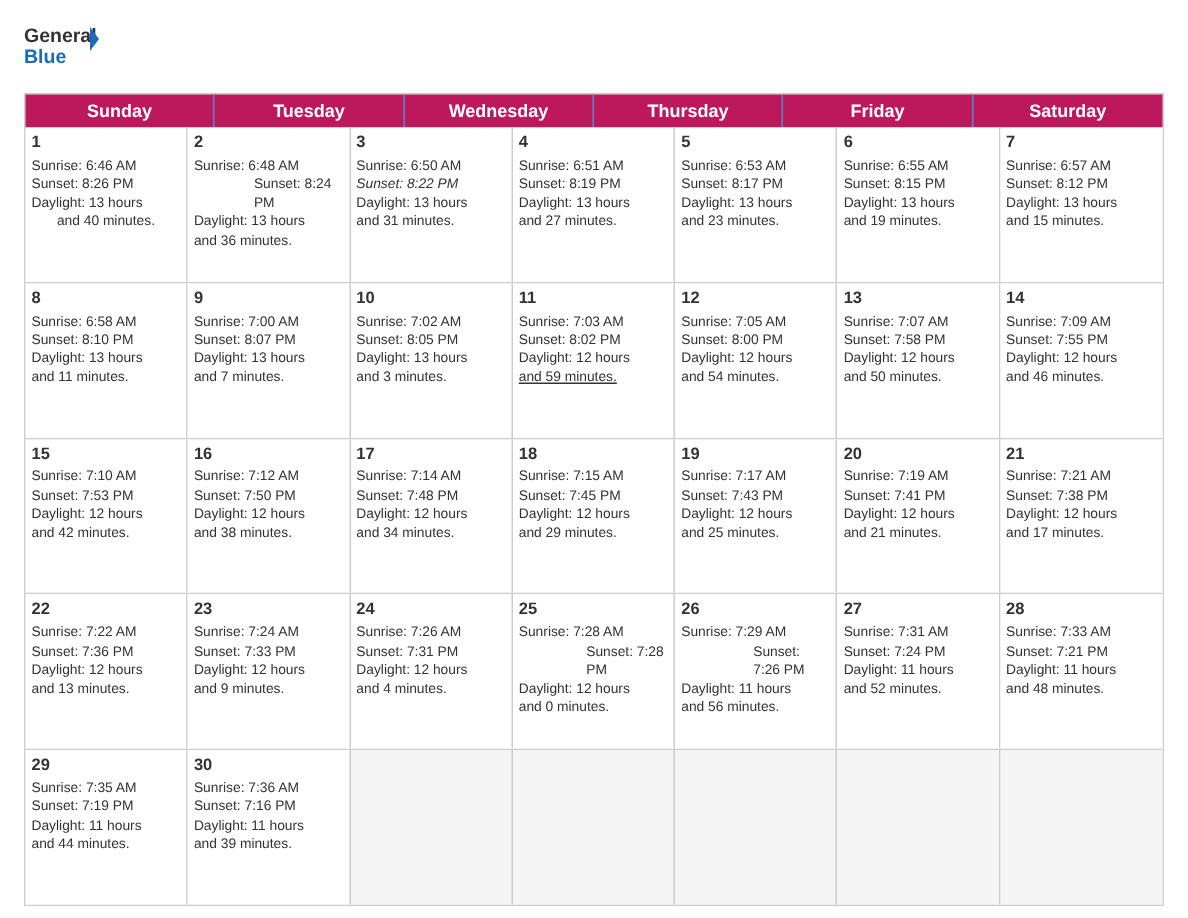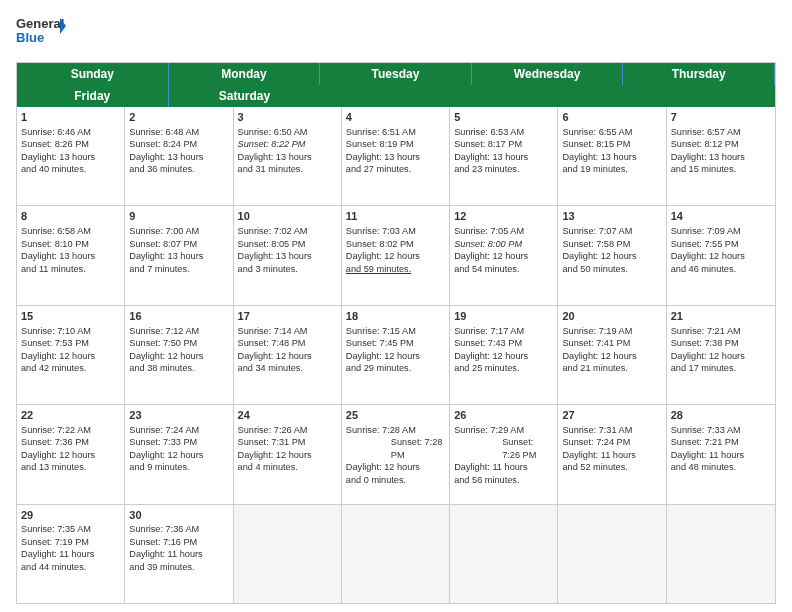--- a/index.html
+++ b/index.html
@@ -41,22 +41,22 @@
       color: #333;
     }
     .calendar {
       flex: 1;
       display: flex;
       flex-direction: column;
       border: 1px solid #ccc;
     }
     .cal-header {
       display: grid;
-      grid-template-columns: repeat(5, 1fr);
-      background-color: #15803d;
+      grid-template-columns: repeat(6, 1fr);
+      background-color: #be185d;
     }
     .cal-header-cell {
       color: #fff;
       font-size: 12px;
       font-weight: bold;
       text-align: center;
       padding: 4px 2px;
       border-right: 1px solid #4a8bd5;
     }
     .cal-header-cell:last-child { border-right: none; }
@@ -103,40 +103,39 @@
 </div>
     <div class="title-block">
       <div class="month-title"></div>
       <div class="subtitle"></div>
     </div>
   </div>
 
   <div class="calendar">
     <div class="cal-header">
     <div class="cal-header-cell">Sunday</div>
-        <div class="cal-header-cell">Monday</div>
         <div class="cal-header-cell">Tuesday</div>
         <div class="cal-header-cell">Wednesday</div>
         <div class="cal-header-cell">Thursday</div>
         <div class="cal-header-cell">Friday</div>
         <div class="cal-header-cell">Saturday</div>
       </div>
     <div class="cal-body">
     <div class="cal-row">
           <div class="cal-cell">
             <span class="day-num">1</span>
             <span style="display: block;">Sunrise: 6:46 AM</span>
             <span style="display: block;">Sunset: 8:26 PM</span>
             <span style="display: block;">Daylight: 13 hours</span>
-            <span style="display: block;">and 40 minutes.</span>
+            <span style="display: block; text-align: center;">and 40 minutes.</span>
           </div>
           <div class="cal-cell">
             <span class="day-num">2</span>
             <span style="display: block;">Sunrise: 6:48 AM</span>
-            <span style="display: block;">Sunset: 8:24 PM</span>
+            <span style="display: block; margin-left: 40px;">Sunset: 8:24 PM</span>
             <span style="display: block;">Daylight: 13 hours</span>
             <span style="display: block;">and 36 minutes.</span>
           </div>
           <div class="cal-cell">
             <span class="day-num">3</span>
             <span style="display: block;">Sunrise: 6:50 AM</span>
             <span style="display: block; font-style: italic;">Sunset: 8:22 PM</span>
             <span style="display: block;">Daylight: 13 hours</span>
             <span style="display: block;">and 31 minutes.</span>
           </div>
@@ -194,21 +193,21 @@
           <div class="cal-cell">
             <span class="day-num">11</span>
             <span style="display: block;">Sunrise: 7:03 AM</span>
             <span style="display: block;">Sunset: 8:02 PM</span>
             <span style="display: block;">Daylight: 12 hours</span>
             <span style="display: block; text-decoration: underline;">and 59 minutes.</span>
           </div>
           <div class="cal-cell">
             <span class="day-num">12</span>
             <span style="display: block;">Sunrise: 7:05 AM</span>
-            <span style="display: block; font-style: italic;">Sunset: 8:00 PM</span>
+            <span style="display: block;">Sunset: 8:00 PM</span>
             <span style="display: block;">Daylight: 12 hours</span>
             <span style="display: block;">and 54 minutes.</span>
           </div>
           <div class="cal-cell">
             <span class="day-num">13</span>
             <span style="display: block;">Sunrise: 7:07 AM</span>
             <span style="display: block;">Sunset: 7:58 PM</span>
             <span style="display: block;">Daylight: 12 hours</span>
             <span style="display: block;">and 50 minutes.</span>
           </div>

